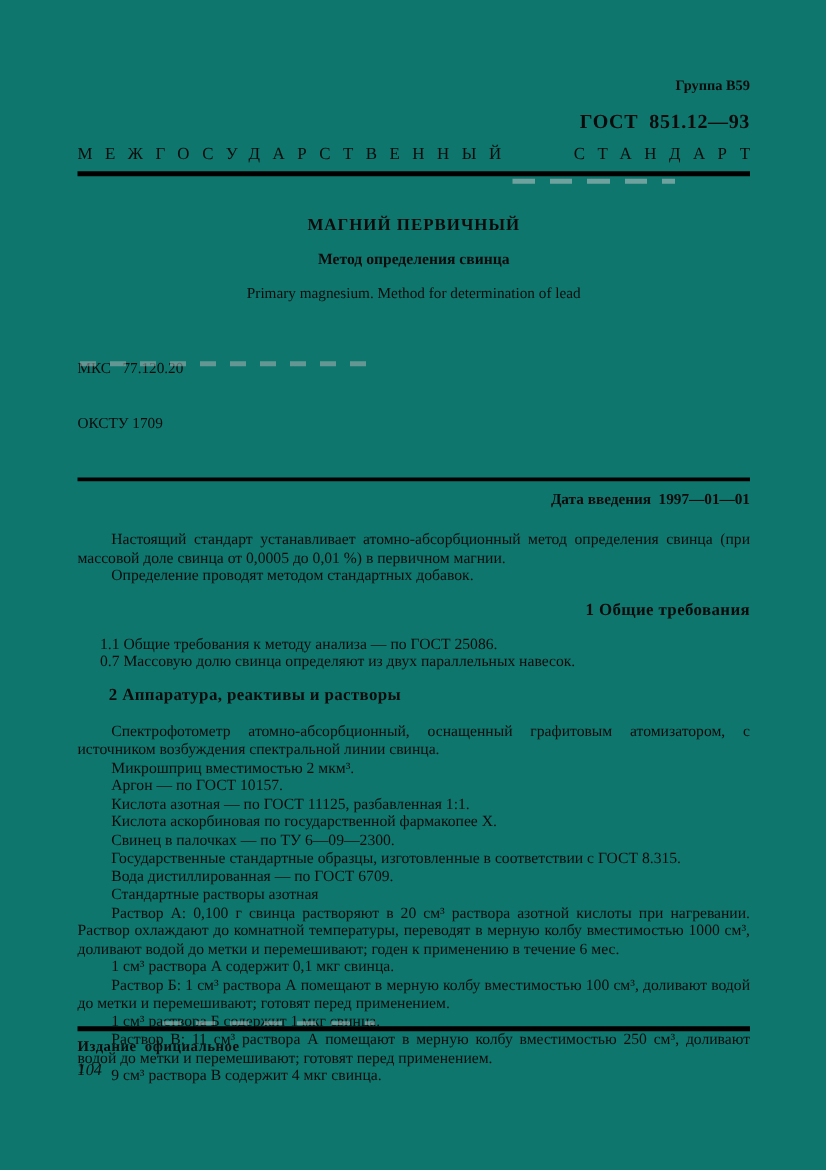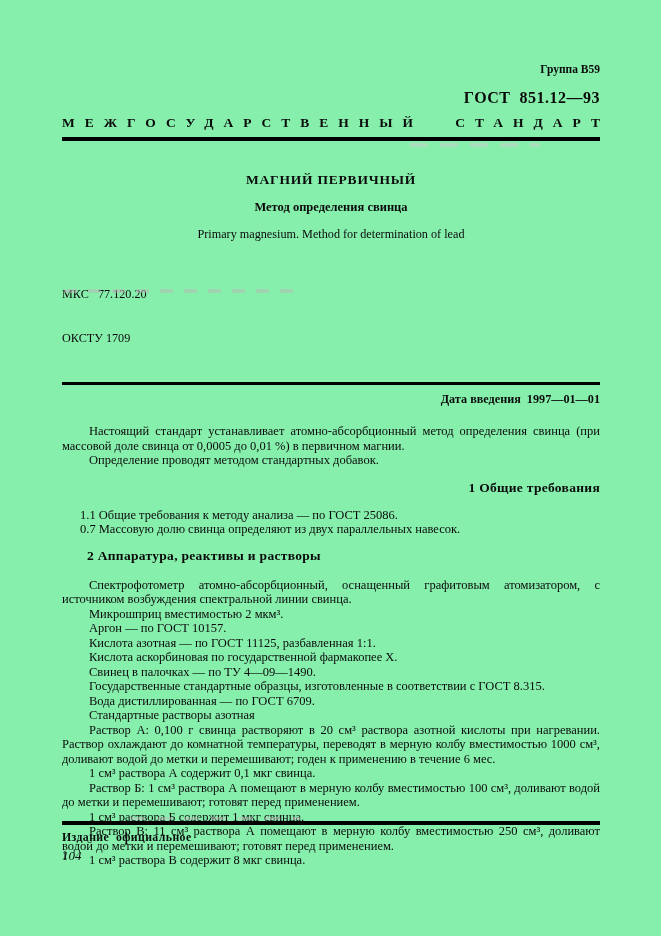--- a/index.html
+++ b/index.html
@@ -1,29 +1,29 @@
 <!DOCTYPE html>
 <html lang="ru"><head>
 <meta charset="utf-8">
 <style>
   html,body{margin:0;padding:0;background:#e8e8e8;}
   .page{
     position:relative;
     width:661px;height:936px;
-    background:#86efac;
+    background:#0f766e;
     font-family:"Liberation Serif","DejaVu Serif",serif;
     color:#0b0b0b;
     overflow:hidden;
     margin:0 auto;
   }
   .content{position:absolute;left:62px;top:0;width:538px;}
 
   .group-label{margin-top:63px;text-align:right;font-weight:bold;font-size:11.5px;line-height:13px;white-space:pre;}
   .gost-number{margin-top:13px;text-align:right;font-weight:bold;font-size:16px;line-height:17px;letter-spacing:.5px;white-space:pre;}
-  .standard-type{margin-top:9px;display:flex;justify-content:space-between;font-weight:bold;font-size:13.5px;line-height:15px;}
+  .standard-type{margin-top:9px;display:flex;justify-content:space-between;font-weight:normal;font-size:13.5px;line-height:15px;}
   .standard-type .w1{letter-spacing:10px;white-space:nowrap;}
   .standard-type .w2{letter-spacing:10px;margin-right:-10px;white-space:nowrap;}
   .rule-heavy{margin-top:7px;height:4px;background:#000;}
 
   .doc-title{margin-top:31px;text-align:center;font-weight:bold;font-size:13.5px;letter-spacing:.8px;line-height:15px;}
   .doc-subtitle{margin-top:13px;text-align:center;font-weight:bold;font-size:12.5px;line-height:14px;}
   .doc-subtitle-en{margin-top:13px;text-align:center;font-size:12.2px;line-height:14px;}
 
   .codes{margin-top:17px;font-size:12.2px;line-height:14.5px;white-space:pre;}
   .rule-mid{margin-top:8px;height:3px;background:#000;}
@@ -87,30 +87,30 @@
       <h2 class="sec sec1">1 Общие требования</h2>
       <p class="clause clause1">1.1 Общие требования к методу анализа — по ГОСТ 25086.</p>
       <p class="clause">0.7 Массовую долю свинца определяют из двух параллельных навесок.</p>
 
       <h2 class="sec sec2">2 Аппаратура, реактивы и растворы</h2>
       <p class="s2first">Спектрофотометр  атомно-абсорбционный, оснащенный графитовым атомизатором, с источником возбуждения спектральной линии свинца.</p>
       <p>Микрошприц вместимостью 2 мкм³.</p>
       <p>Аргон — по ГОСТ 10157.</p>
       <p>Кислота  азотная — по ГОСТ 11125, разбавленная 1:1.</p>
       <p>Кислота аскорбиновая по государственной фармакопее X.</p>
-      <p>Свинец в палочках — по ТУ 4—09—1490.</p>
+      <p>Свинец в палочках — по ТУ 6—09—2300.</p>
       <p>Государственные стандартные образцы, изготовленные в соответствии с ГОСТ 8.315.</p>
       <p>Вода дистиллированная — по ГОСТ 6709.</p>
       <p>Стандартные растворы азотная</p>
       <p>Раствор А: 0,100 г свинца растворяют в 20 см³ раствора азотной кислоты при нагревании. Раствор охлаждают до комнатной температуры, переводят в мерную колбу вместимостью 1000 см³, доливают водой до метки и перемешивают; годен к применению в течение 6 мес.</p>
       <p>1 см³ раствора А содержит 0,1 мкг свинца.</p>
       <p>Раствор Б: 1 см³ раствора А помещают в мерную колбу вместимостью 100 см³, доливают водой до метки и перемешивают; готовят перед применением.</p>
       <p>1 см³ раствора Б содержит 1 мкг свинца.</p>
       <p>Раствор В: 11 см³ раствора А помещают в мерную колбу вместимостью 250 см³, доливают водой до  метки и перемешивают; готовят перед применением.</p>
-      <p>1 см³ раствора В содержит 8 мкг свинца.</p>
+      <p>9 см³ раствора В содержит 4 мкг свинца.</p>
     </div>
   </div>
 
   <div class="artifact art-1"></div>
   <div class="artifact art-2"></div>
   <div class="artifact art-3"></div>
 
   <div class="footer-rule"></div>
   <div class="edition-note">Издание  официальное</div>
   <div class="sheet-number">1</div>

